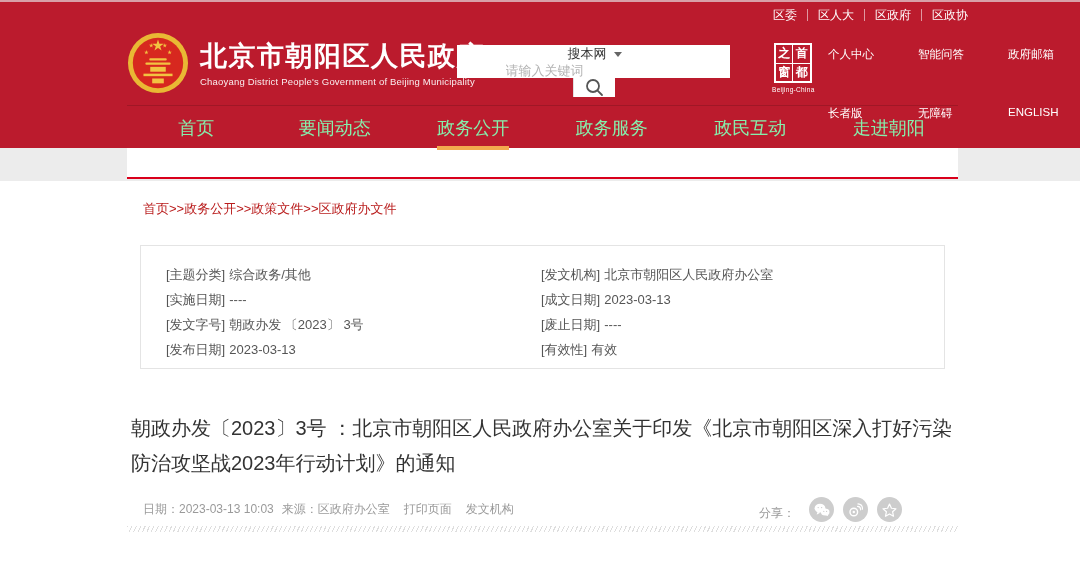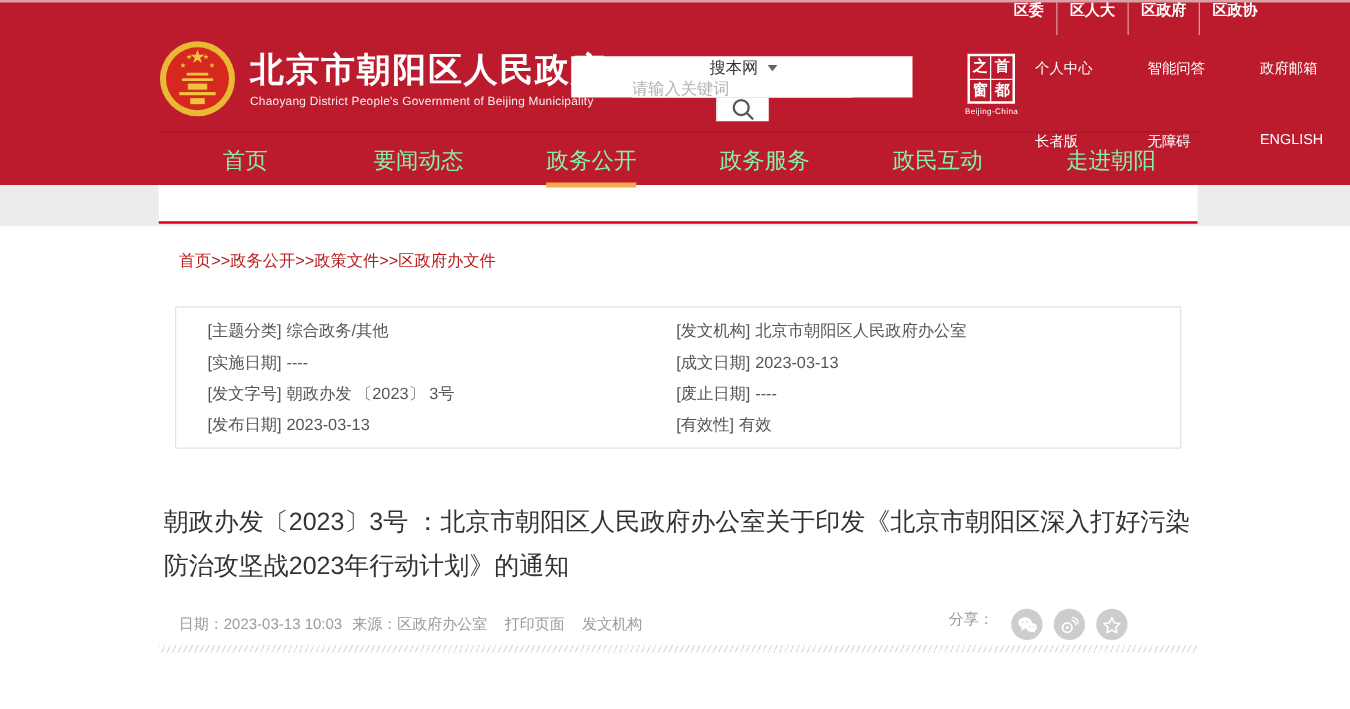--- a/index.html
+++ b/index.html
@@ -2,21 +2,21 @@
 <html><head>
 <meta charset="utf-8">
 <style>
   * { box-sizing: border-box; margin: 0; padding: 0; }
   html, body { width: 1080px; height: 567px; overflow: hidden; }
   body { font-family: "Liberation Sans", "DejaVu Sans", sans-serif; background: #fff; }
   a { text-decoration: none; }
 
   
   .site-header { background: #bb1b2d; height: 148px; border-top: 2px solid #d8a0a8; }
-  .top-bar { height: 26px; display: flex; justify-content: flex-end; padding-right: 64px; font-weight: bold; }
+  .top-bar { height: 26px; display: flex; justify-content: flex-end; align-items: center; padding-right: 102px; }
   .top-link { color: #fff; font-size: 12px; padding: 0 10px; line-height: 12px; border-left: 1px solid rgba(255,255,255,.55); cursor: pointer; }
   .top-link:first-child { border-left: none; }
 
   .header-main { height: 77px; position: relative; }
   .brand { position: absolute; left: 127px; top: 4px; display: flex; align-items: center; cursor: pointer; }
   .emblem { width: 62px; height: 62px; display: block; }
   .brand-text { margin-left: 11px; display: flex; flex-direction: column; }
   .brand-title { color: #fff; font-size: 27px; font-weight: bold; letter-spacing: 1.5px; line-height: 34px; }
   .brand-sub { color: rgba(255,255,255,.92); font-size: 9.5px; margin-top: 3px; letter-spacing: .2px; }
 
@@ -43,31 +43,31 @@
   .nav-item.active .nav-underline { display: block; }
 
   
   .subheader { height: 33px; background: #ececec; }
   .subheader-inner { width: 831px; height: 31px; margin-left: 127px; background: #fff; border-bottom: 2px solid #d9001b; }
 
   
   .content { width: 831px; margin-left: 127px; }
   .breadcrumb { padding: 19px 0 0 16px; font-size: 13px; color: #b91c1c; cursor: pointer; line-height: 18px; }
 
-  .doc-meta { margin: 27px 13px 0 13px; border: 1px solid #e4e4e4; display: flex; padding: 6px 0 6px 25px; }
+  .doc-meta { margin: 27px 13px 0 13px; border: 1px solid #e4e4e4; display: flex; padding: 16px 0 6px 25px; }
   .meta-col-left { width: 375px; }
   .meta-row { font-size: 13px; color: #555; line-height: 25px; white-space: nowrap; }
   .meta-value { margin-left: 4px; }
 
   .doc-title { margin: 42px 4px 0; text-align: left; font-size: 20px; font-weight: 400; color: #333; line-height: 35px; }
 
   .article-meta { margin-top: 16px; height: 25px; display: flex; align-items: center; font-size: 12px; color: #9a9a9a; padding-left: 16px; }
   .am-source { margin-left: 8px; }
   .am-link { margin-left: 14px; color: #9a9a9a; cursor: pointer; }
-  .share-group { margin-left: auto; margin-right: 56px; display: flex; align-items: flex-start; }
+  .share-group { margin-left: auto; margin-right: 56px; display: flex; align-items: flex-end; }
   .share-label { margin-right: 5px; }
   .share-icon { width: 25px; height: 25px; border-radius: 50%; background: #cdcdcd; margin-left: 9px; border: none; padding: 0; display: flex; align-items: center; justify-content: center; cursor: pointer; }
 
   .hatch-divider { margin-top: 4px; height: 6px; background: repeating-linear-gradient(115deg, #dedede 0 1px, transparent 1px 4px); }
   .article-body { margin: 24px 0 0 41px; font-size: 13.5px; color: #575757; line-height: 18px; }
 </style>
 </head>
 <body>
 
 <div class="page">

